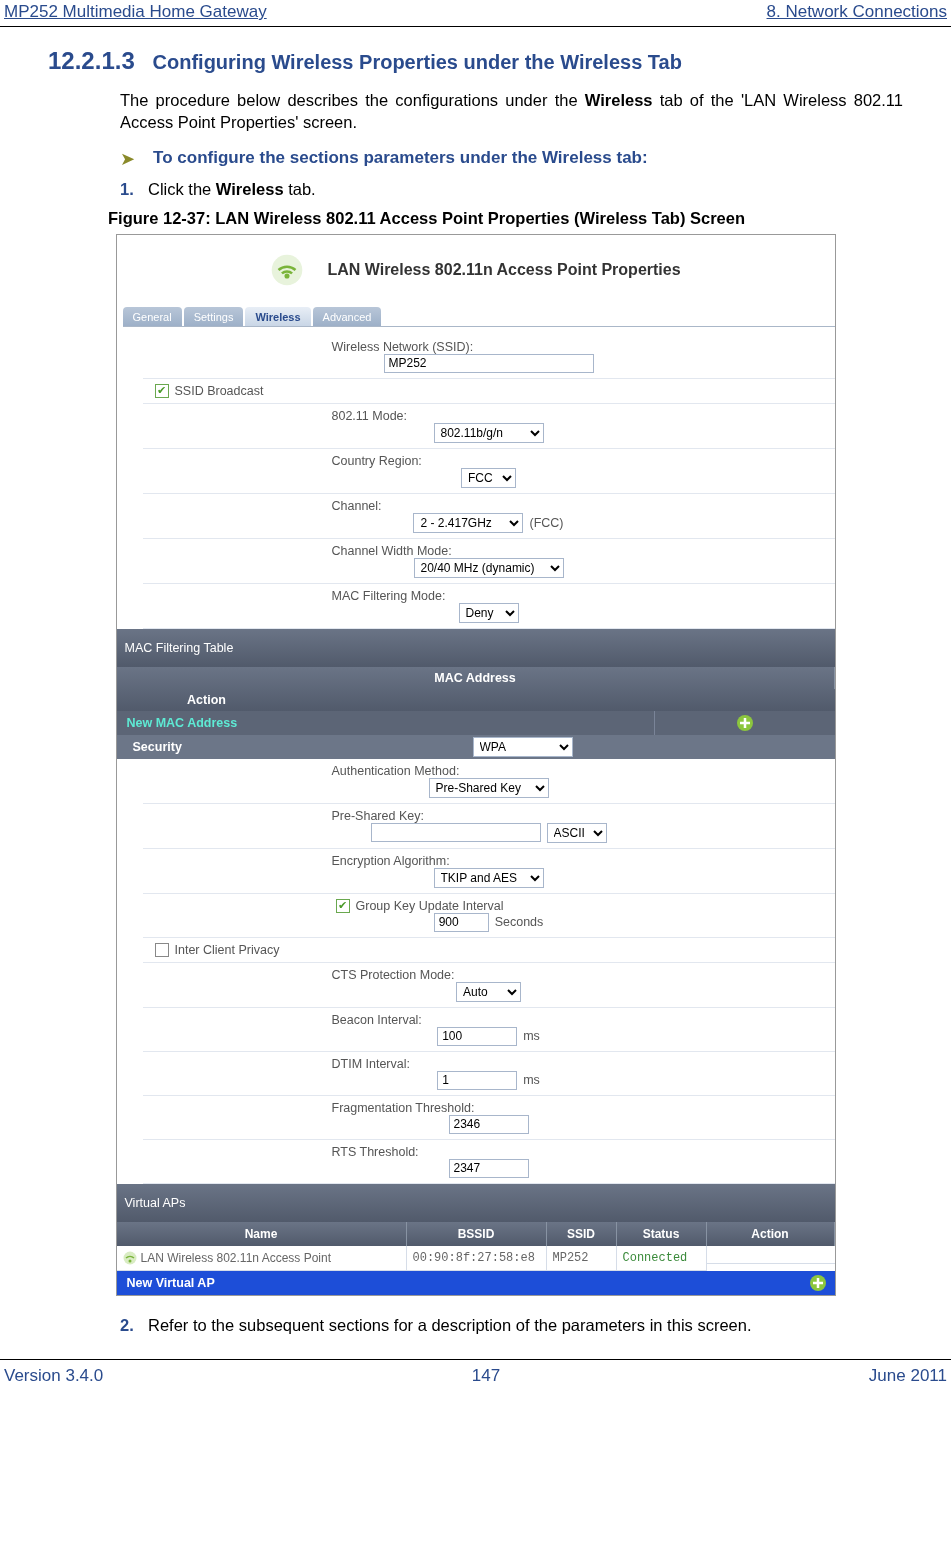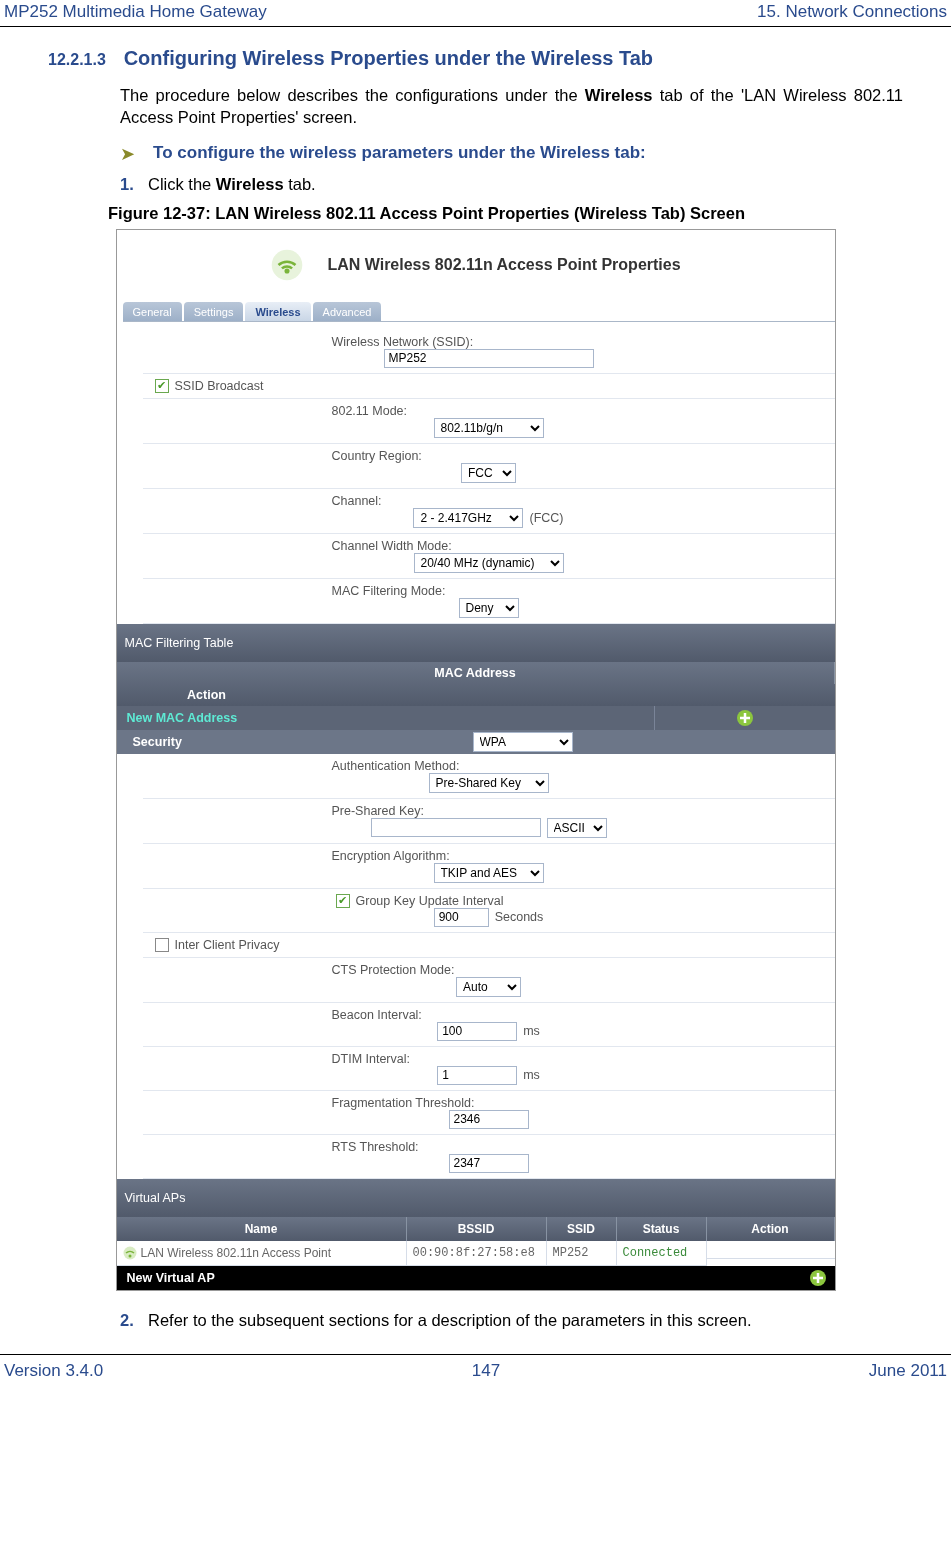--- a/index.html
+++ b/index.html
@@ -1,20 +1,20 @@
 <!DOCTYPE html>
 <html><head>
 <meta charset="utf-8">
 <style>
   * { box-sizing: border-box; margin: 0; padding: 0; }
   body { font-family: Arial, Helvetica, sans-serif; width: 951px; background: #fff; color: #000; }
   .page { padding: 0 48px 16px 48px; position: relative; }
   .doc-header { display: flex; justify-content: space-between; border-bottom: 1px solid #000; padding: 2px 0 4px 0; margin: 0 -48px 20px -48px; padding-left: 4px; padding-right: 4px; }
-  .doc-header span { color: #2a4b8d; font-size: 17px; }
-  .section-number { color: #2a4b8d; font-size: 16px; font-weight: bold; margin-top: 60px; }
+  .doc-header span { color: #2a4b8d; font-size: 17px; text-decoration: underline; }
+  .section-number { color: #2a4b8d; font-size: 24px; font-weight: bold; margin-top: 60px; }
   .section-title { color: #2a4b8d; font-size: 20px; font-weight: bold; }
   .section-row { margin-bottom: 14px; }
   .body-text { font-size: 16.5px; line-height: 1.35; margin-left: 72px; text-align: justify; margin-bottom: 14px; }
   .step-row { margin-left: 72px; font-size: 16.5px; margin-bottom: 10px; display: flex; }
   .step-arrow { color: #8a8a2a; font-size: 18px; margin-right: 18px; }
   .step-arrow-text { color: #2a4b8d; font-weight: bold; font-size: 17px; }
   .step-num { color: #2a4b8d; font-weight: bold; min-width: 28px; }
   .fig-caption { font-size: 16.5px; font-weight: bold; text-align: left; margin: 6px 0 6px 60px; }
   .screenshot { border: 1px solid #999; margin: 0 auto 20px auto; width: 720px; background: #fff; font-size: 12.5px; font-family: 'Trebuchet MS', Tahoma, sans-serif; color: #555; }
   .ss-title-row { display: flex; align-items: center; justify-content: center; gap: 23px; padding: 18px 0 20px 0; }
@@ -44,48 +44,48 @@
   .srg-label { width: 356px; padding:5px 16px;border-radius:8px; }
   .plus-icon svg { display:block; }
   .vap-header { background: linear-gradient(#6a7486,#515a6b); color:#fff; font-weight:bold; display:flex; margin-left:-26px; font-size:12px }
   .vap-header > div { text-align:center; padding:5px 0; border-right:1px solid #8893a3; }
   .vap-name { width:290px; } .vap-bssid{ width:140px;} .vap-ssid{width:70px;} .vap-status{width:90px;} .vap-action{flex:1;border-right:none;}
   .vap-row { display:flex; margin-left:-26px; font-size:12px; align-items:center; }
   .vap-row > div { padding:5px 6px; border-right:1px solid #d6dde8; border-bottom:1px solid #d6dde8; font-family:'Courier New',monospace; color:#666; }
   .vap-row .vap-name { font-family:'Trebuchet MS',Tahoma,sans-serif; display:flex; align-items:center; gap:4px;}
   .vap-row .vap-status span { color:#3a8a3a; }
   .vap-row .vap-action{border-right:none;}
-  .vap-row-new { background:#000000; color:#fff; font-weight:bold; display:flex; margin-left:-26px; align-items:center; }
+  .vap-row-new { background:#1d4ed8; color:#fff; font-weight:bold; display:flex; margin-left:-26px; align-items:center; }
   .vap-row-new .vap-name{ padding:5px 10px;} .vap-row-new .vap-action{flex:1; text-align:right; padding:3px 8px;}
   .doc-footer { display:flex; justify-content:space-between; border-top:1px solid #000; margin: 24px -48px 0 -48px; padding: 6px 4px 0 4px; font-size:17px; color:#2a4b8d;}
   .wifi-small{width:14px;height:14px;}
 </style>
 </head>
 <body>
 
 <div class="page">
 
   <div class="doc-header">
     <span>MP252 Multimedia Home Gateway</span>
-    <span>15. Network Connections</span>
+    <span>8. Network Connections</span>
   </div>
 
   <div class="section-row">
     <span class="section-number">12.2.1.3</span>
     <span>&nbsp;&nbsp;</span>
     <span class="section-title">Configuring Wireless Properties under the Wireless Tab</span>
   </div>
 
   <p class="body-text">
     <span>The procedure below describes the configurations under the </span><b>Wireless</b><span> tab of the 'LAN Wireless 802.11 Access Point Properties' screen.</span>
   </p>
 
   <div class="step-row">
     <span class="step-arrow">➤</span>
-    <span class="step-arrow-text">To configure the wireless parameters under the Wireless tab:</span>
+    <span class="step-arrow-text">To configure the sections parameters under the Wireless tab:</span>
   </div>
 
   <div class="step-row">
     <span class="step-num">1.</span>
     <span>
       <span>Click the </span><b>Wireless</b><span> tab.</span>
     </span>
   </div>
 
   <div class="fig-caption">Figure 12-37: LAN Wireless 802.11 Access Point Properties (Wireless Tab) Screen</div>

